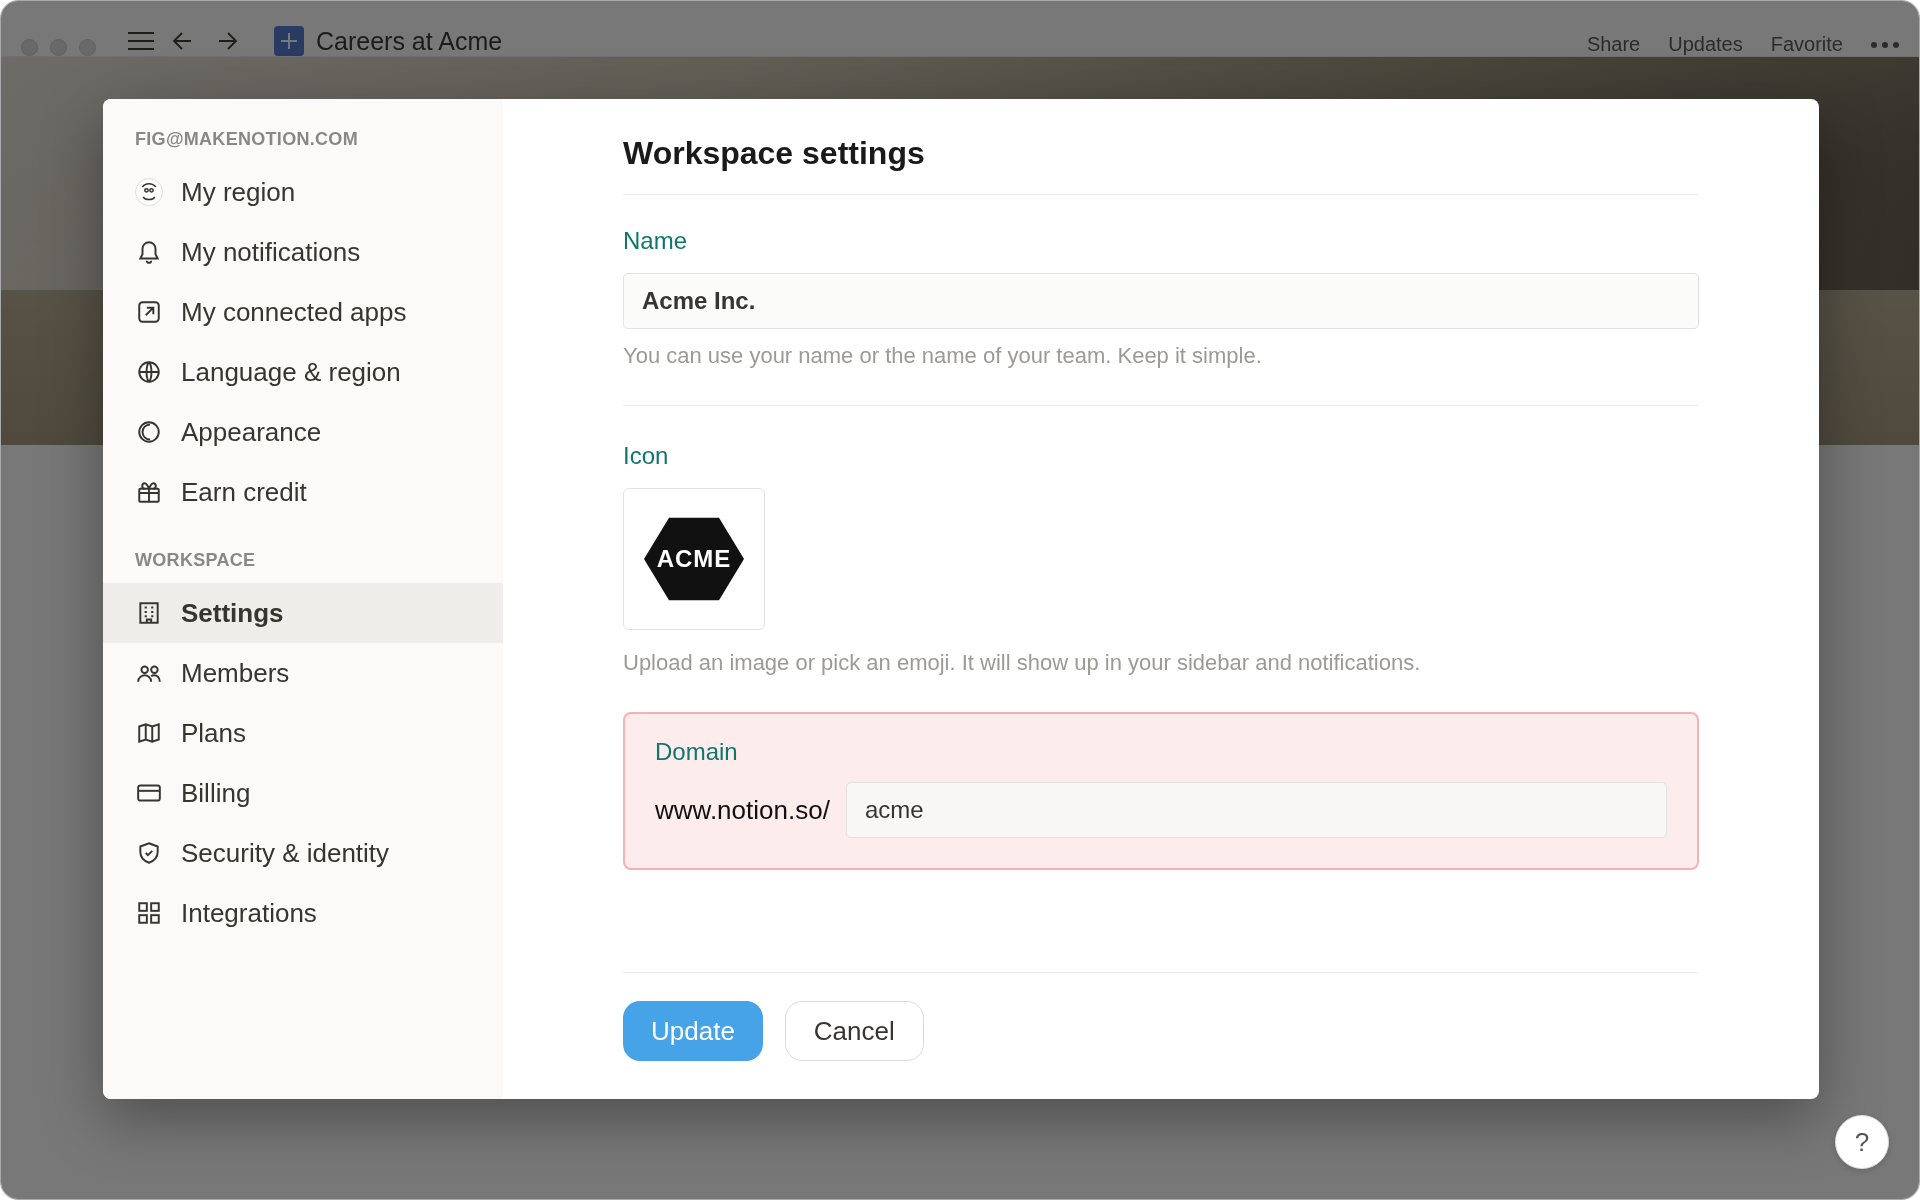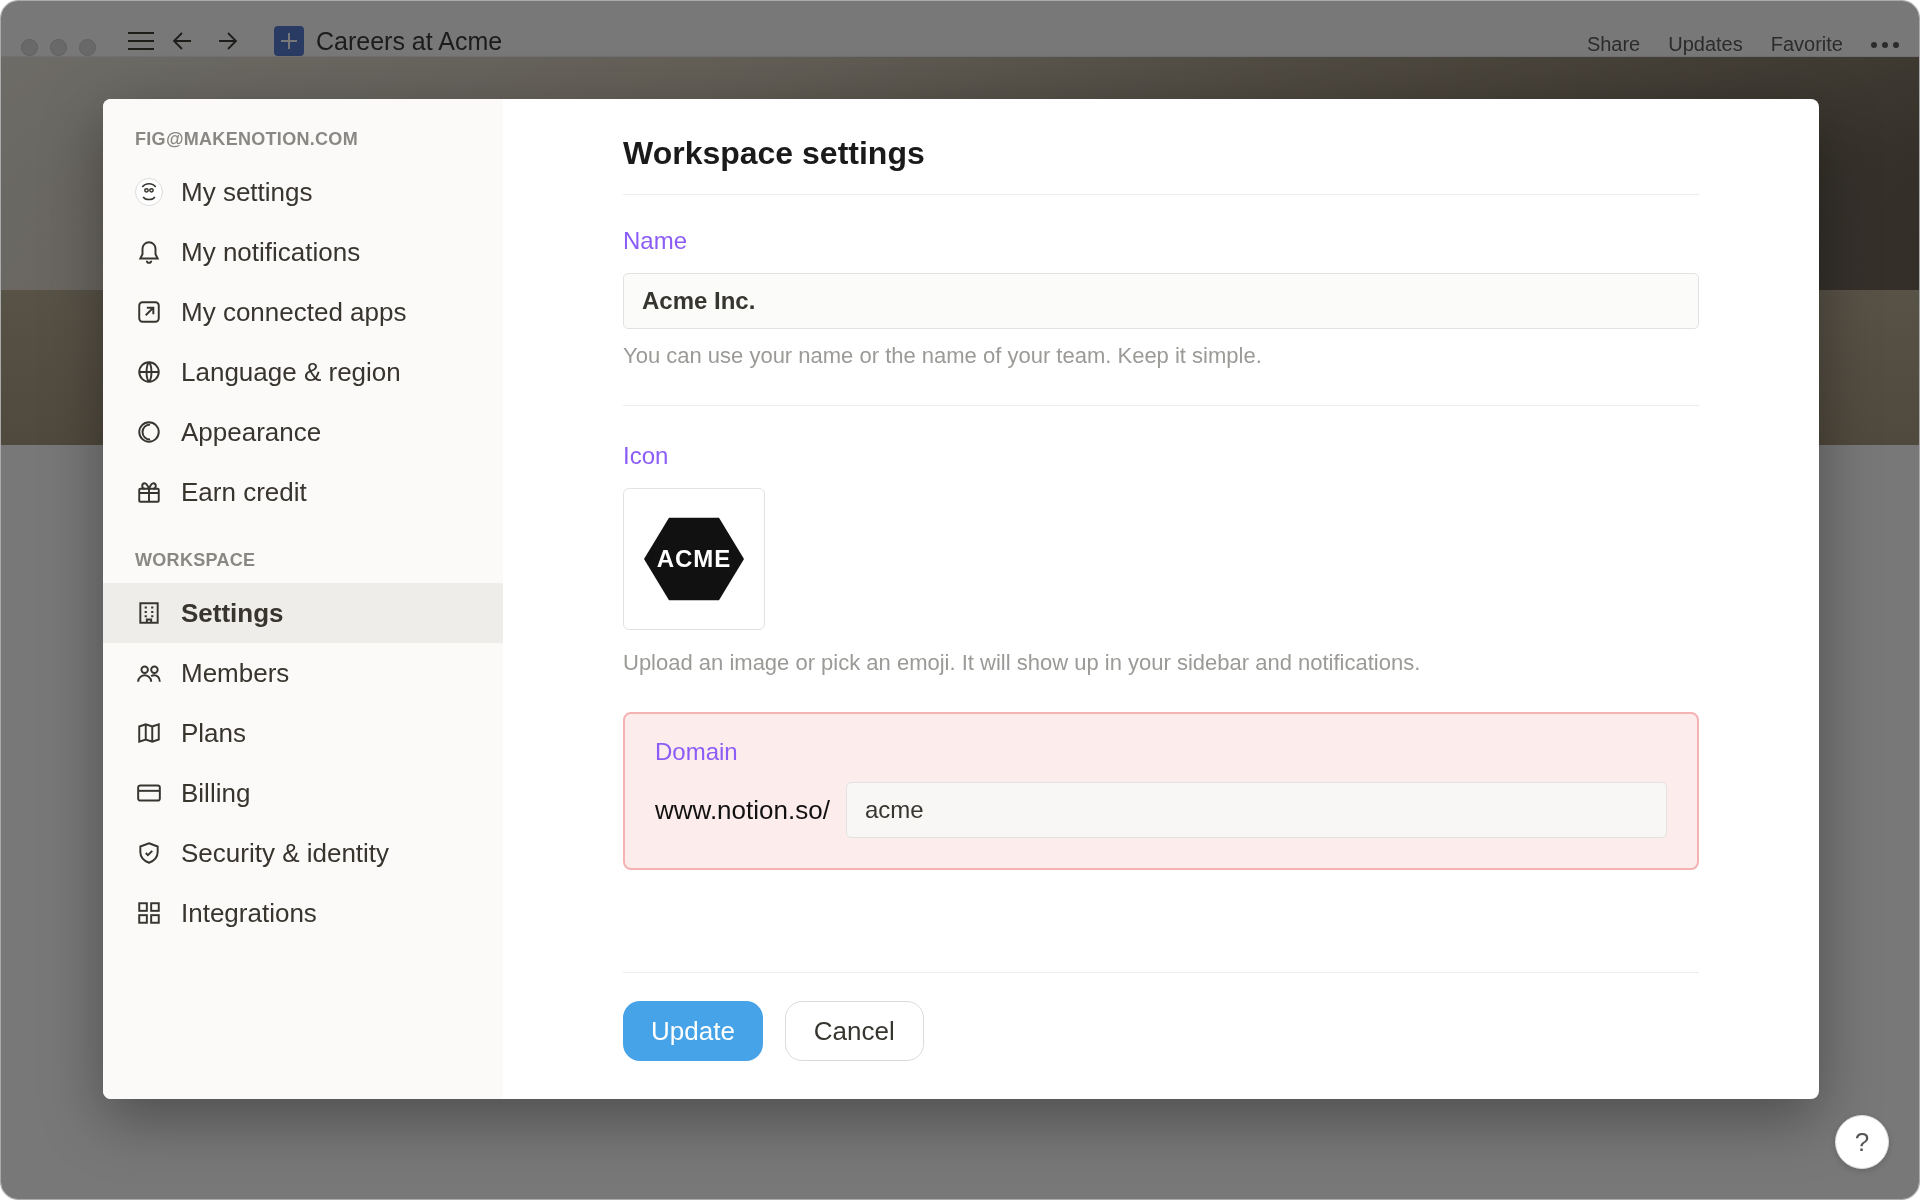--- a/index.html
+++ b/index.html
@@ -53,21 +53,21 @@
   .sb-item .sb-icon { width:28px; height:28px; display:flex; align-items:center; justify-content:center; flex:none; }
   .sb-sectionspacer { height:28px; }
   .avatar-icon { width:30px; height:30px; border-radius:50%; background:#fff; border:1px solid #ddd; display:flex; align-items:center; justify-content:center; }
   svg { stroke:#37352f; stroke-width:1.8; fill:none; }
 
   
   .panel { flex:1; padding:36px 120px 0 120px; position:relative; overflow:auto; display:flex; flex-direction:column; }
   .panel-scroll { flex:1; overflow:hidden; }
   .panel-title { font-size:32px; font-weight:600; color:#1a1a1a; margin-bottom:22px; }
   .hr { height:1px; background:#ededec; margin-bottom:32px; }
-  .field-label { font-size:24px; color:#8b5cf6; margin-bottom:18px; }
+  .field-label { font-size:24px; color:#0f766e; margin-bottom:18px; }
   .text-input {
     width:100%; height:56px; border:1px solid #e3e2e0; background:#fbfbfa;
     border-radius:5px; font-size:24px; padding:0 18px; color:#37352f;font-weight:bold;
   }
   .help { font-size:22px; color:#9b9a97; margin-top:14px; }
   .hr2 { height:1px; background:#ededec; margin:36px 0; }
 
   .icon-uploader { width:142px; height:142px; border:1px solid #e3e2e0; border-radius:6px; display:flex; align-items:center; justify-content:center; background:#fff; }
   .acme-hex { width:100px; height:88px; background:#111; position:relative; clip-path:polygon(25% 3%, 75% 3%, 100% 50%, 75% 97%, 25% 97%, 0% 50%); display:flex; align-items:center; justify-content:center; }
   .acme-hex span { font-family:Arial, sans-serif; font-weight:700; color:#fff; font-size:24px; letter-spacing:1px; }
@@ -156,21 +156,21 @@
       <div class="sb-header">FIG@MAKENOTION.COM</div>
 
       <div class="sb-item">
         <div class="sb-icon avatar-icon">
           <svg width="20" height="20" viewBox="0 0 24 24">
               <circle cx="9" cy="10" r="2"></circle>
               <circle cx="15" cy="10" r="2"></circle>
               <path d="M4 6c2-3 6-4 8-4s6 1 8 4M5 18c2 3 5 3 7 3s5 0 7-3"></path>
             </svg>
         </div>
-        <span>My settings</span>
+        <span>My region</span>
       </div>
 
       <div class="sb-item">
         <div class="sb-icon">
           <svg width="26" height="26" viewBox="0 0 24 24">
               <path d="M6 9a6 6 0 0112 0v5l2 4H4l2-4V9zM10 20a2 2 0 004 0"></path>
             </svg>
         </div>
         <span>My notifications</span>
       </div>

